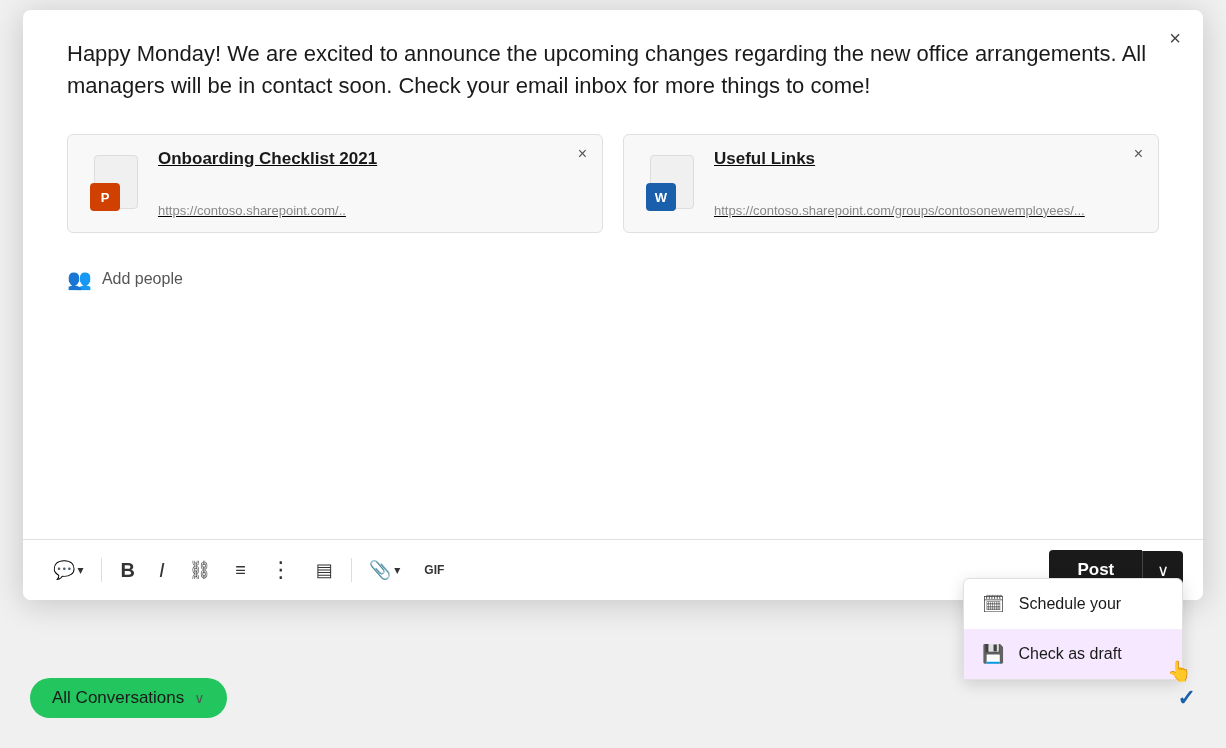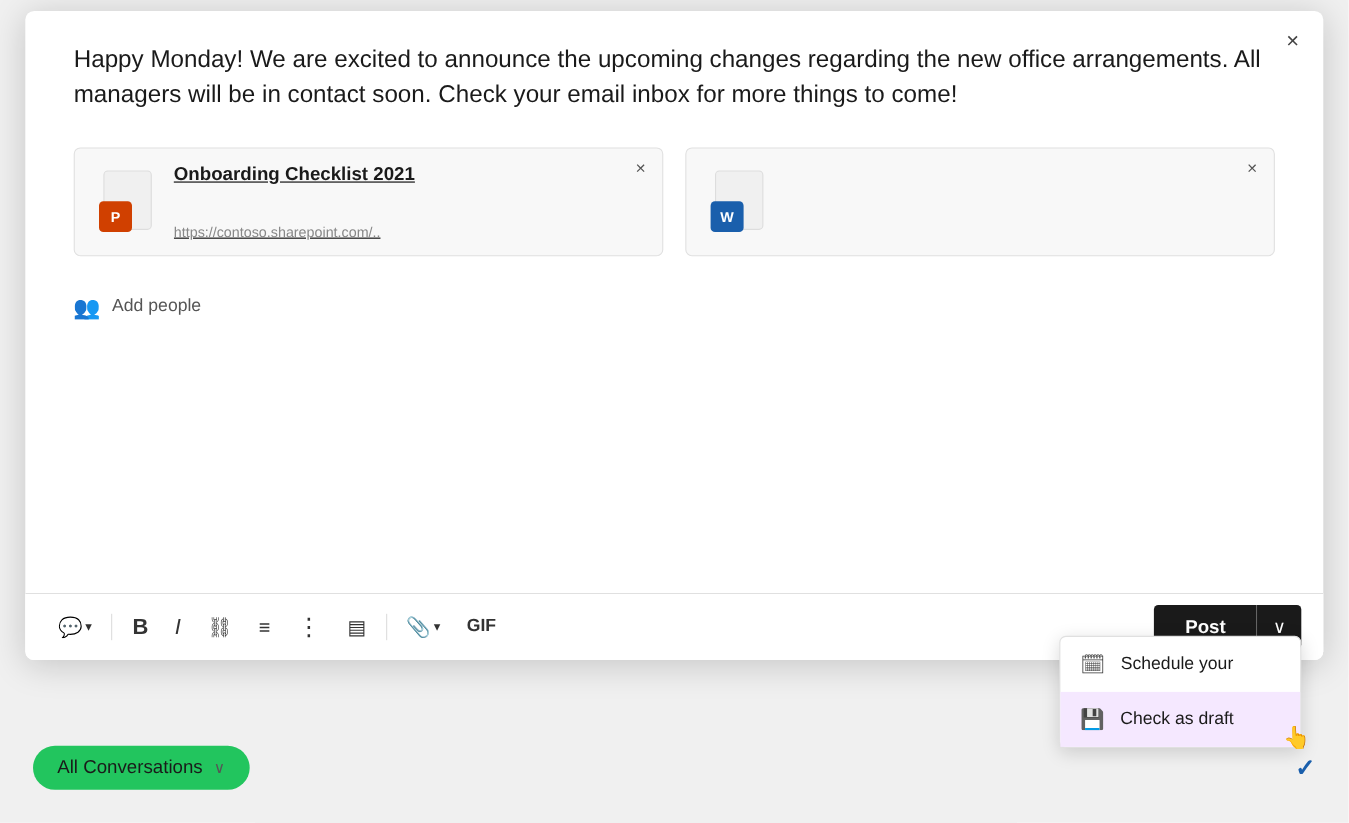--- a/index.html
+++ b/index.html
@@ -358,20 +358,22 @@
         </div>
 
         <div class="attachment-card">
           <div class="attachment-icon">
             <div class="word-icon">
               <div class="file-bg"></div>
               <div class="word-badge">W</div>
             </div>
           </div>
           <div class="attachment-info">
+            <div class="attachment-name">Useful Links</div>
+            <div class="attachment-url">https://contoso.sharepoint.com/groups/contosonewemployees/...</div>
           </div>
           <button class="attachment-remove">×</button>
         </div>
 
       </div>
 
       <div class="add-people">
         <span class="add-people-icon">👥</span>
         <span>Add people</span>
       </div>
@@ -406,21 +408,21 @@
       </button>
 
       <div class="toolbar-separator"></div>
 
       <button class="toolbar-btn">
         <span>📎</span>
         <span style="font-size:12px;">▾</span>
       </button>
 
       <button class="toolbar-btn">
-        <span style="font-weight:600;font-size:16px;">GIF</span>
+        <span style="font-weight:600;font-size:12px;">GIF</span>
       </button>
 
       <div class="post-area">
         <button class="post-btn">Post</button>
         <button class="post-dropdown">
           <span>∨</span>
         </button>
 
         <div class="dropdown-menu">
           <div class="dropdown-item">

